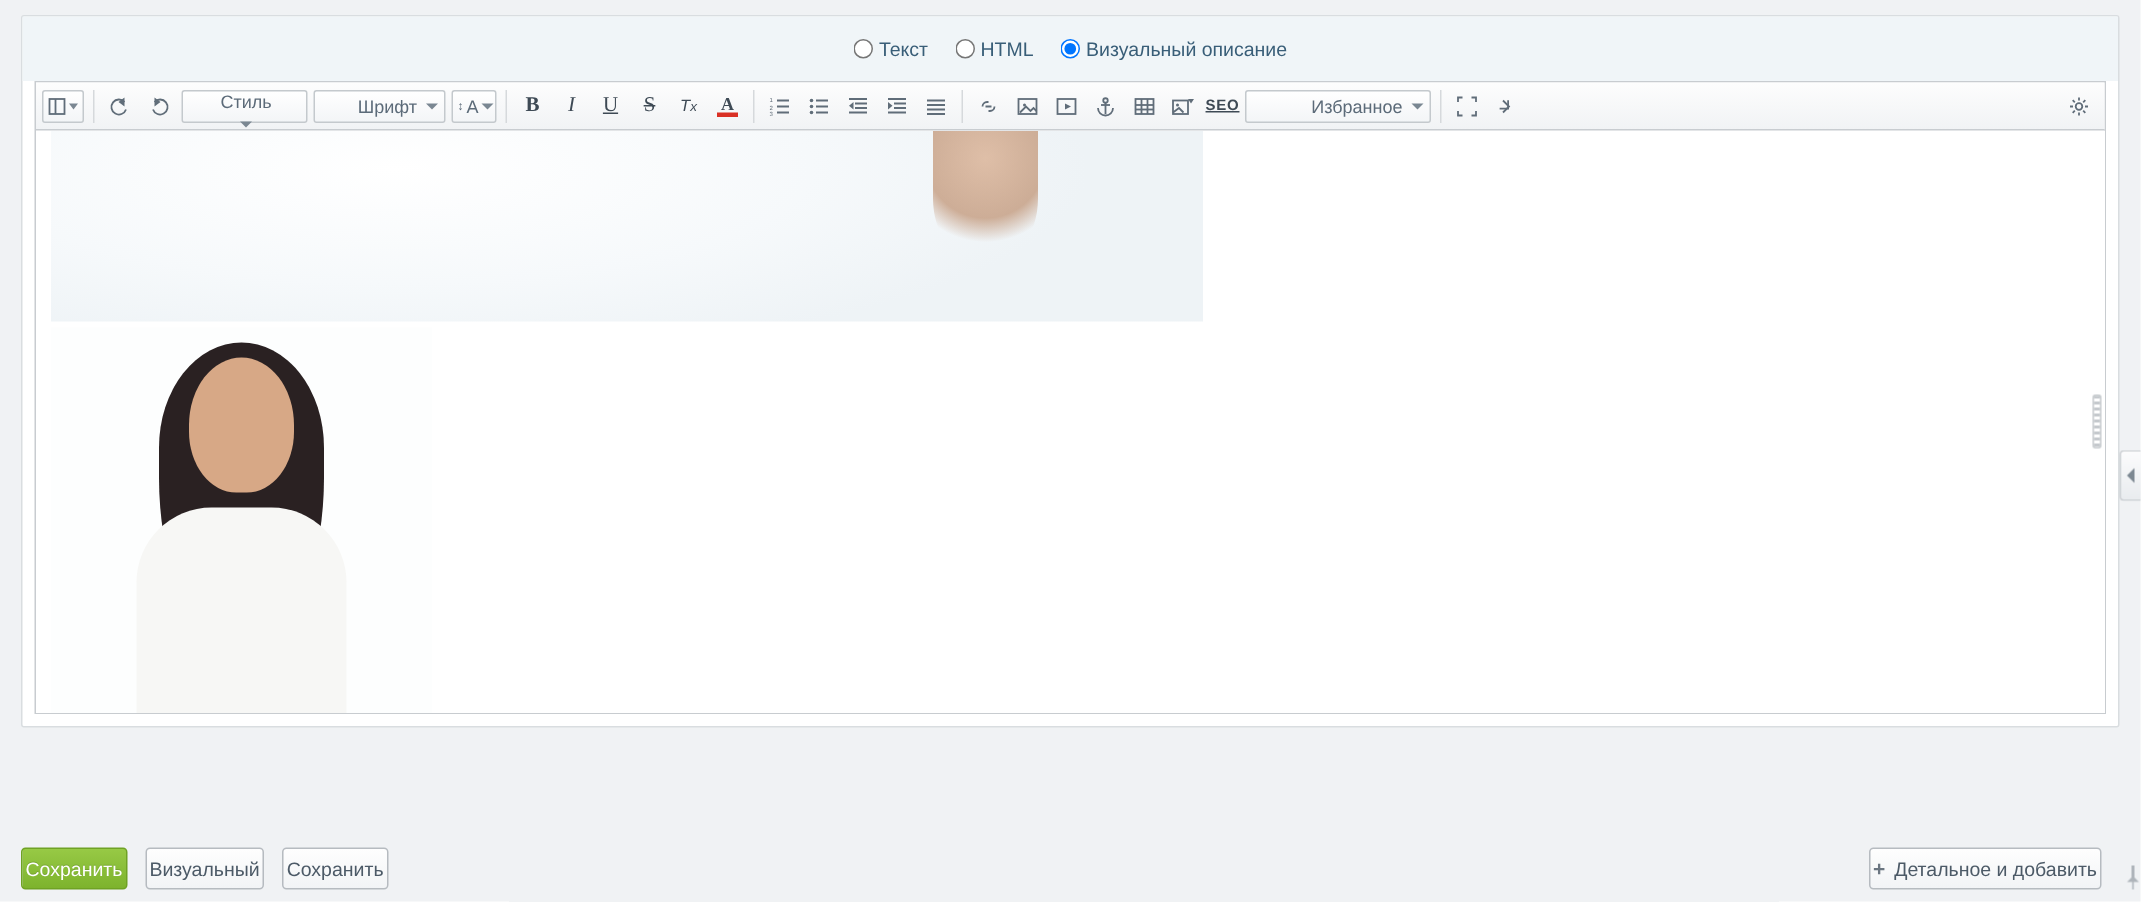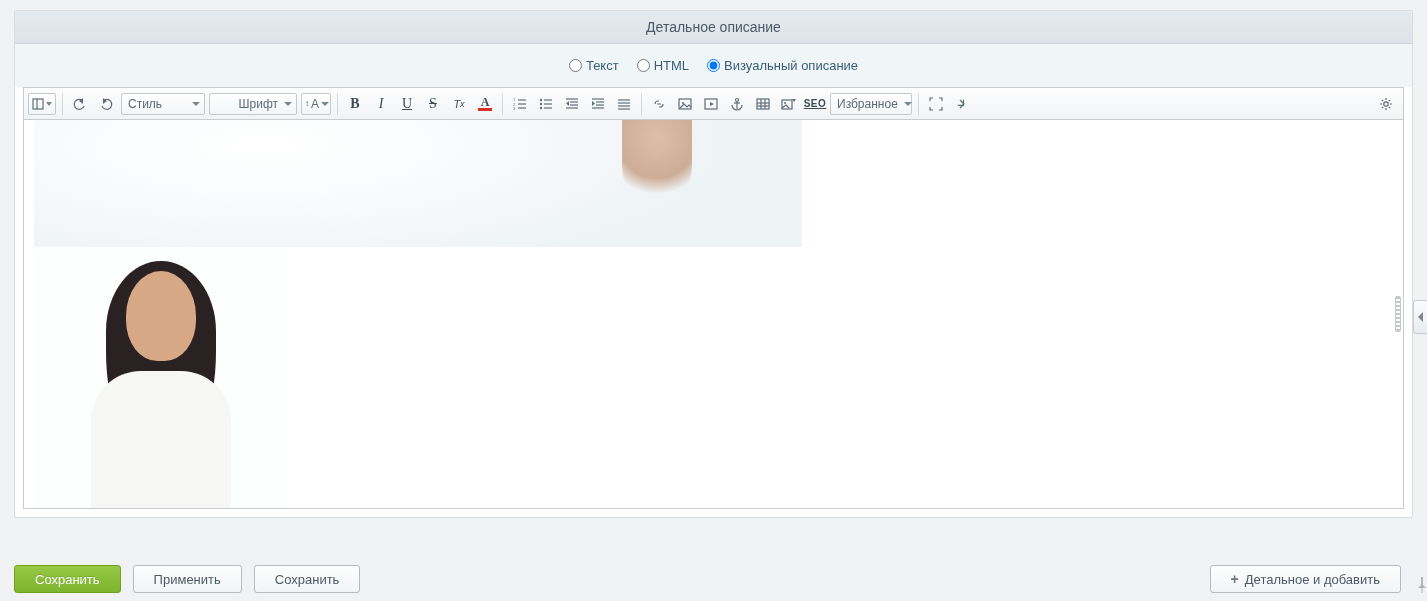--- a/index.html
+++ b/index.html
@@ -109,24 +109,24 @@
     margin:0 2px;
     padding: 0 4px 0 6px;
     cursor:pointer;
     color:#5c6b79;
     font-size:12px;
     gap:6px;
   }
   .drop-combo .caret {
     width:0;height:0;border-left:4px solid transparent;border-right:4px solid transparent;border-top:4px solid #7a8792;
   }
-  .drop-combo.style-c { width:84px; justify-content:space-between;}
+  .drop-combo.style-c { width:84px; justify-content:space-between;flex-direction:column;}
   .drop-combo.font-c { width:88px; justify-content:flex-end;}
   .drop-combo.size-c { width:30px; justify-content:center; gap:2px;}
-  .drop-combo.fav-c { width:82px; justify-content:flex-start;}
+  .drop-combo.fav-c { width:124px; justify-content:flex-end;}
 
   .layout-btn {
     display:inline-flex; align-items:center; justify-content:center;
     height:22px; width:28px;
     border:1px solid #c4c9cd;
     background:linear-gradient(#ffffff,#f3f5f7);
     border-radius:2px;
     cursor:pointer;
     margin-right:2px;
     gap:2px;
@@ -235,21 +235,21 @@
 
   
   .footer {
     position:absolute;
     left:14px; right:14px; bottom:8px;
     display:flex;
     align-items:center;
   }
   .btn {
     height:28px;
-    padding:0 20px;
+    padding:0 2px;
     border:1px solid #b6bbc0;
     background:linear-gradient(#fefefe,#f2f4f6);
     border-radius:3px;
     color:#4c5a67;
     font-size:13px;
     cursor:pointer;
     margin-right:12px;
     display:inline-flex;align-items:center;gap:6px;
   }
   .btn.primary {
@@ -267,21 +267,20 @@
     width:14px;height:20px;
     color:#aeb4ba; cursor:pointer;
     display:flex;align-items:center;justify-content:center;
   }
 </style>
 </head>
 <body>
 
 <div class="section-container">
 
-  <div class="section-header">Детальное описание</div>
 
   <div class="mode-row">
     <label>
       <input type="radio" name="mode" style="">
       <span>Текст</span>
     </label>
     <label>
       <input type="radio" name="mode" style="">
       <span>HTML</span>
     </label>
@@ -501,21 +500,21 @@
   </div>
 
 </div>
 
 <div class="side-tab">
   <span class="tri"></span>
 </div>
 
 <div class="footer">
   <button class="btn primary">Сохранить</button>
-  <button class="btn">Применить</button>
+  <button class="btn">Визуальный</button>
   <button class="btn">Сохранить</button>
   <span class="spacer"></span>
   <button class="btn">
     <span class="plus">+</span>
     <span>Детальное и добавить</span>
   </button>
 </div>
 
 <span class="pin-icon">
   <svg width="12" height="16">

